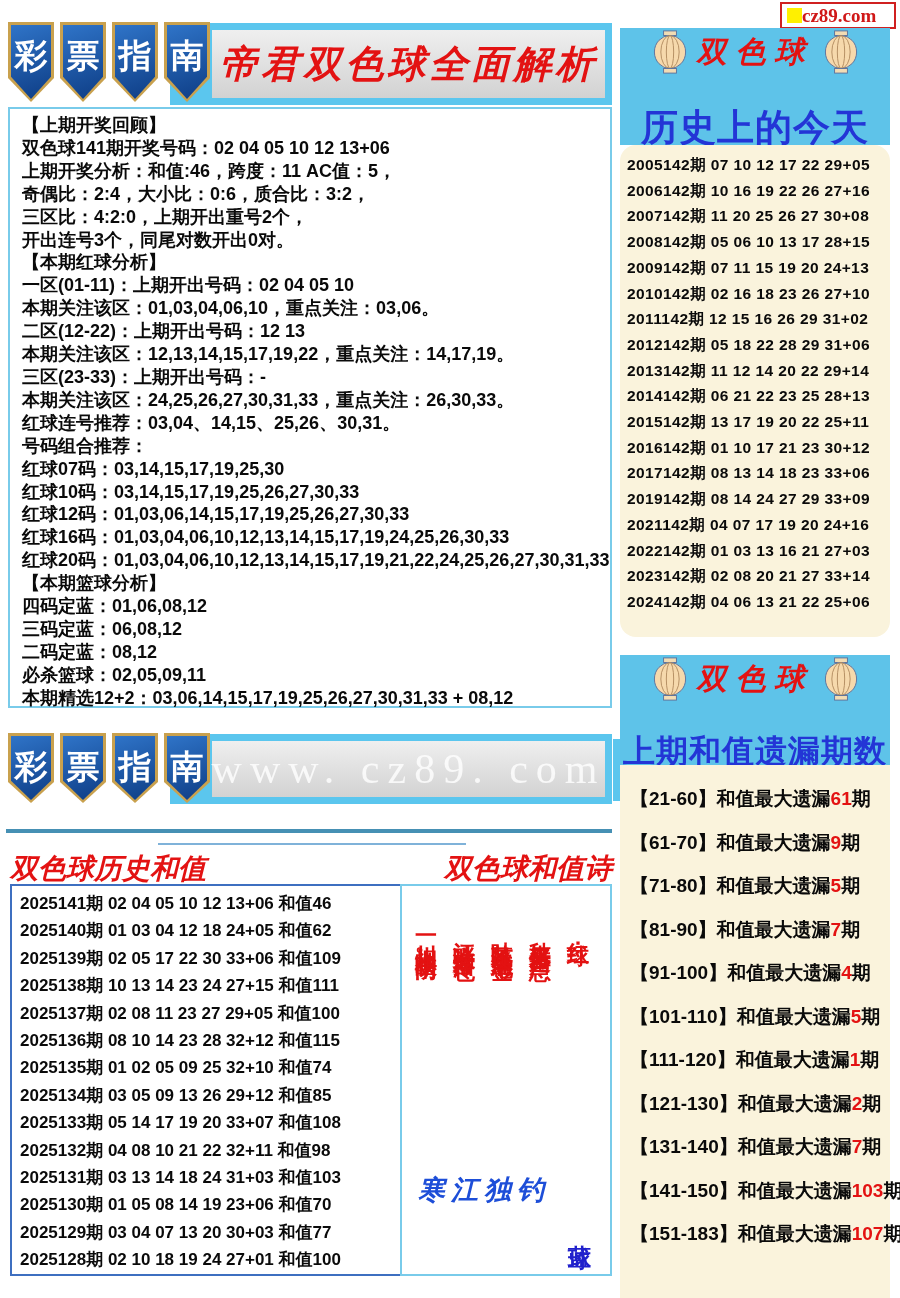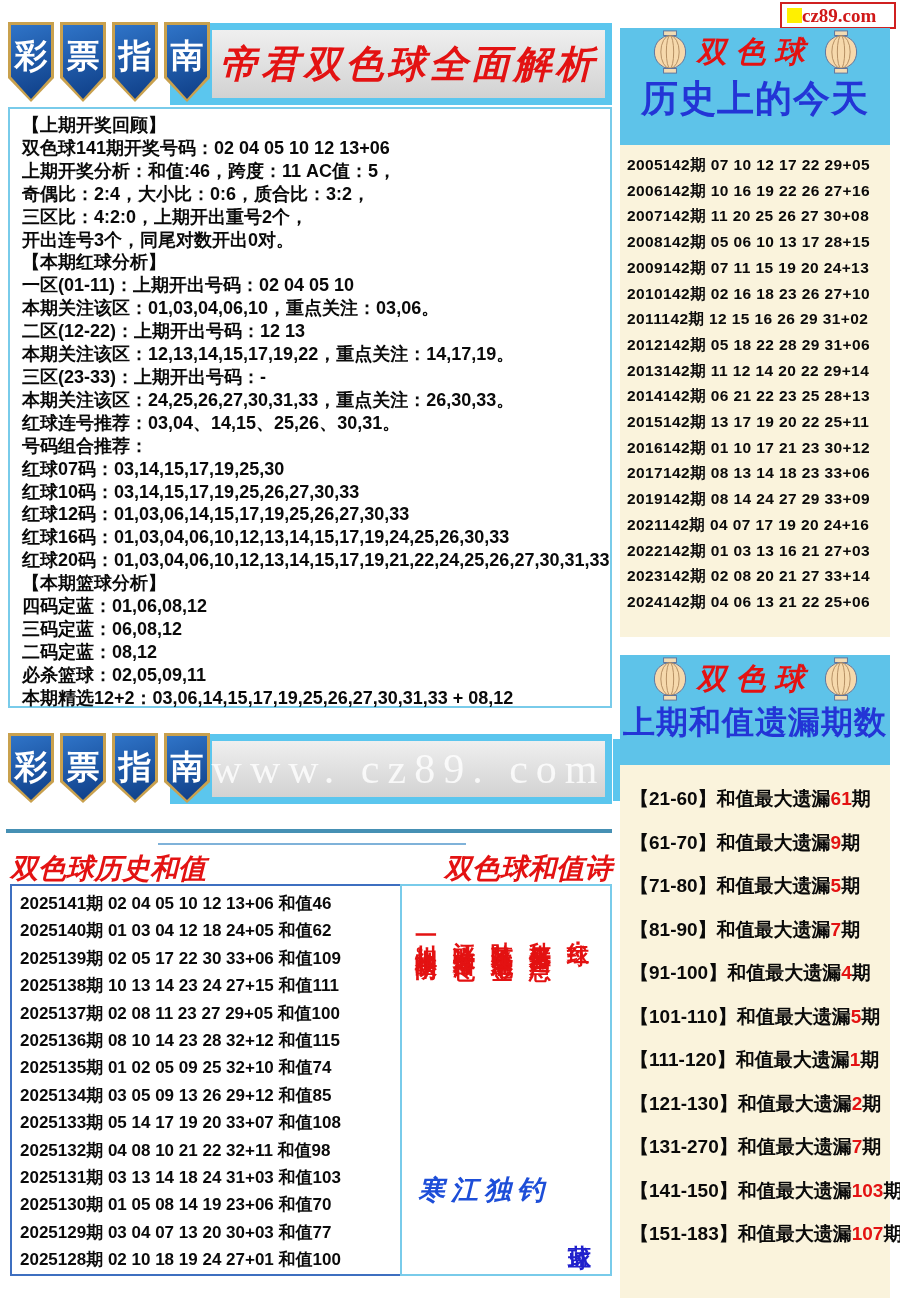--- a/index.html
+++ b/index.html
@@ -59,24 +59,24 @@
     font-size:23px;font-weight:bold;color:#2020cc;font-family:"DejaVu Serif",serif;letter-spacing:2px;}
 
   
   .rpanel{position:absolute;left:620px;width:270px;box-sizing:border-box;}
   .rheader{background:#5ec3e9;text-align:center;}
   #rp1-header{top:28px;height:117px;}
   #rp2-header{top:655px;height:110px;}
   .rheader-row1{display:flex;align-items:center;justify-content:center;gap:8px;padding-top:2px;}
   .rheader-red{font-family:"DejaVu Serif",serif;font-style:italic;font-weight:bold;font-size:30px;
     color:#e31212;letter-spacing:9px;white-space:nowrap;}
-  .rheader-blue{font-family:Liberation Sans, sans-serif;font-weight:bold;color:#2335d6;white-space:nowrap;}
+  .rheader-blue{font-family:Liberation Sans, sans-serif;font-weight:bold;color:#2335d6;white-space:nowrap;margin-top:29px;}
   #rp1-header .rheader-blue{font-size:37px;letter-spacing:1px;}
   #rp2-header .rheader-blue{font-size:32px;letter-spacing:1px;}
-  #rp1-list{top:145px;height:492px;background:#faf3dc;padding:7px 0 0 7px;}
+  #rp1-list{top:145px;height:492px;background:#faf3dc;padding:7px 0 0 7px;border-radius:16px;}
   .r-row{line-height:25.7px;font-size:15.5px;font-weight:bold;white-space:nowrap;letter-spacing:.4px;}
   #rp2-list{top:765px;height:533px;background:#faf3dc;padding:12px 0 4px 10px;}
   .omit-row{line-height:43.5px;font-size:19px;font-weight:bold;white-space:nowrap;}
   .omit-count{color:#e31212;}
   .lantern{flex:0 0 auto;}
 </style>
 </head>
 <body>
 
 <div id="page">
@@ -356,21 +356,21 @@
 
       <div class="omit-row">
         <span>【111-120】和值最大遗漏</span><span class="omit-count">1</span><span>期</span>
       </div>
 
       <div class="omit-row">
         <span>【121-130】和值最大遗漏</span><span class="omit-count">2</span><span>期</span>
       </div>
 
       <div class="omit-row">
-        <span>【131-270】和值最大遗漏</span><span class="omit-count">7</span><span>期</span>
+        <span>【131-140】和值最大遗漏</span><span class="omit-count">7</span><span>期</span>
       </div>
 
       <div class="omit-row">
         <span>【141-150】和值最大遗漏</span><span class="omit-count">103</span><span>期</span>
       </div>
 
       <div class="omit-row">
         <span>【151-183】和值最大遗漏</span><span class="omit-count">107</span><span>期</span>
       </div>
     </div>

